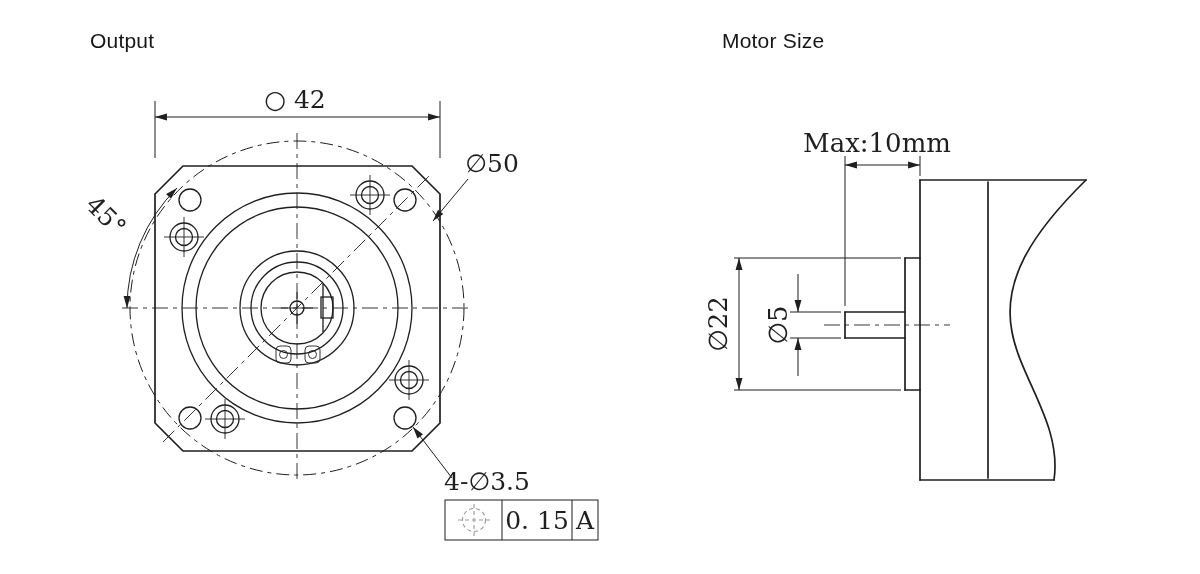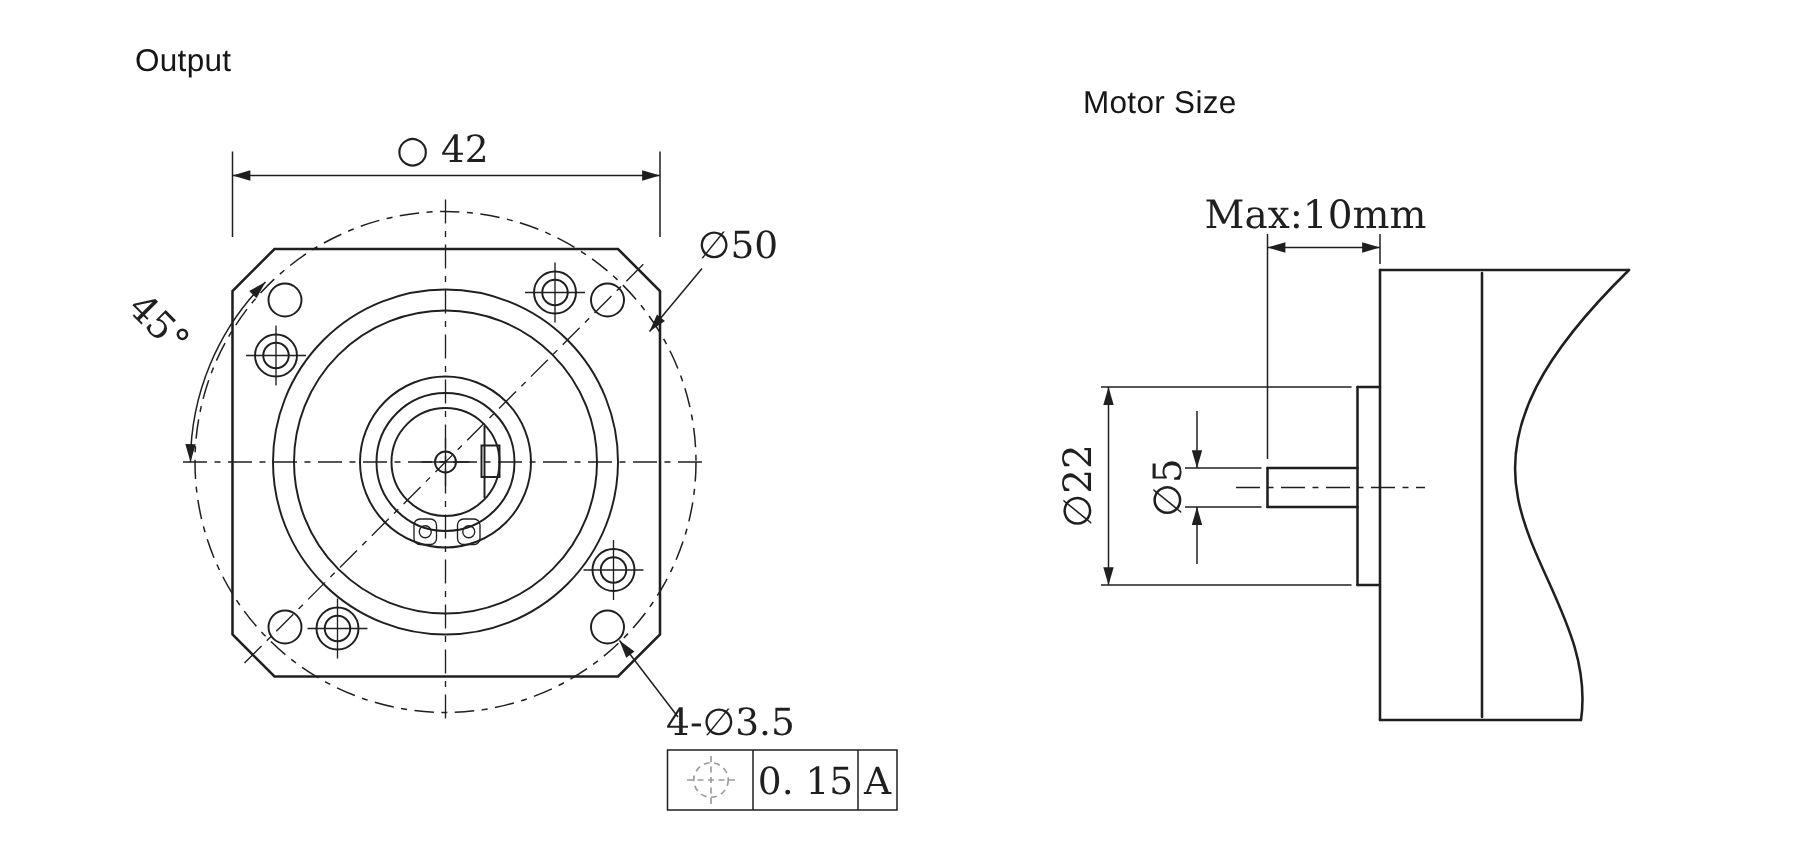--- a/index.html
+++ b/index.html
@@ -1,21 +1,21 @@
 <!DOCTYPE html>
 <html><head>
 <meta charset="utf-8">
 <style>
   html,body{margin:0;padding:0;background:#fff;}
   .stage{position:relative;width:1200px;height:546px;background:#fff;overflow:hidden;
          font-family:"Liberation Sans",sans-serif;}
   .title{position:absolute;font-family:"Liberation Sans",sans-serif;font-size:21px;
          font-weight:500;color:#161616;letter-spacing:.2px;}
   .title-output{left:90px;top:29px;}
-  .title-motor{left:722px;top:29px;margin-top:28px;}
+  .title-motor{left:722px;top:29px;}
   svg.draw{position:absolute;left:0;top:0;}
   .ol{stroke:#1f1f1f;stroke-width:1.7;fill:none;stroke-linecap:round;}
   .md{stroke:#1f1f1f;stroke-width:1.3;fill:none;}
   .thin{stroke:#1f1f1f;stroke-width:1;fill:none;}
   .hair{stroke:#1f1f1f;stroke-width:.9;fill:none;}
   .cl{stroke:#1f1f1f;stroke-width:.9;fill:none;stroke-dasharray:16 5 4 5;}
   .dashc{stroke:#1f1f1f;stroke-width:1;fill:none;stroke-dasharray:13 5 4 5;}
   .gd{stroke:#9a9a9a;stroke-width:1.1;fill:none;stroke-dasharray:4 3;}
   text.dim{font-family:"DejaVu Serif",serif;font-size:25px;fill:#1f1f1f;stroke:none;}
   text.dim.big{font-size:26px;}

